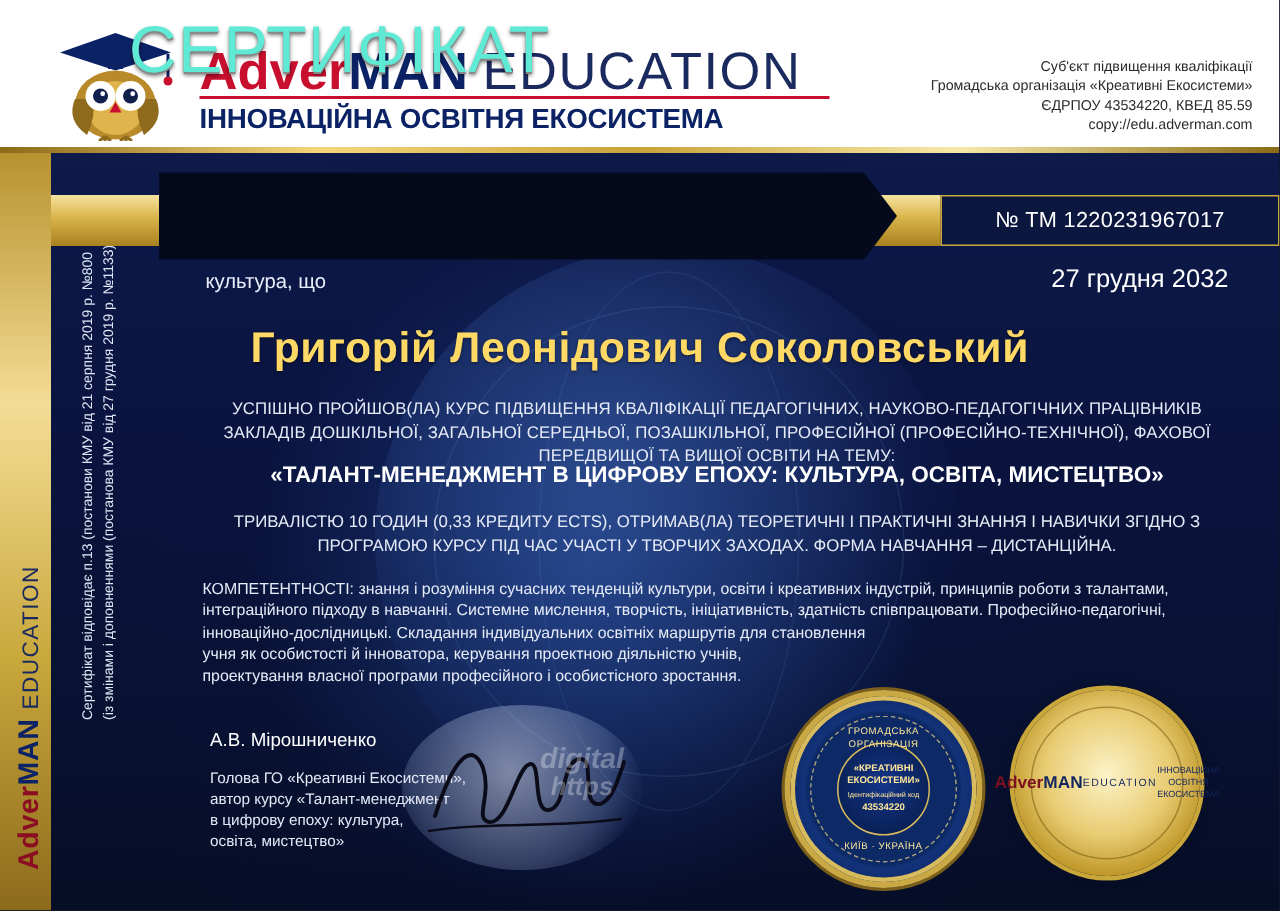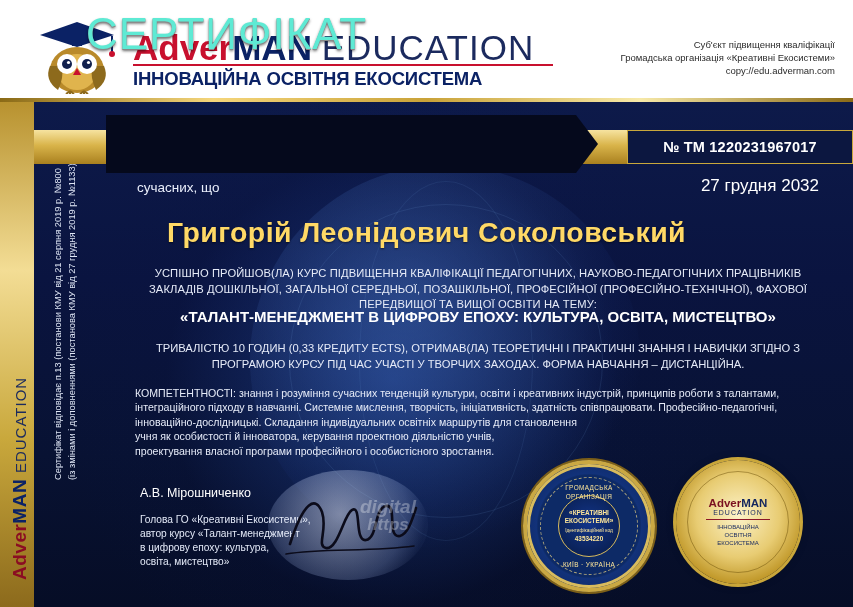--- a/index.html
+++ b/index.html
@@ -216,21 +216,21 @@
     border: 1px solid #c9a83c;
     box-sizing: border-box;
     z-index: 10;
     display: flex;
     align-items: center;
     justify-content: center;
   }
   .cert-number-box span {
     color: #ffffff;
     font-size: 14.5px;
-    font-weight: bold;
+    font-weight: normal;
     letter-spacing: 0.2px;
   }
 
   
   .certifies {
     position: absolute;
     left: 137px; top: 180px;
     color: #e9eefb;
     font-size: 13.5px;
     z-index: 8;
@@ -389,21 +389,21 @@
     left: 676px; top: 460px;
     width: 124px; height: 124px;
     background: radial-gradient(circle at 50% 45%, #fdf3c8 0%, #e8cc73 45%, #c29a2c 72%, #8e6c16 100%);
     box-shadow: 0 0 0 3px #c9a63a, 0 0 10px rgba(0,0,0,0.4);
     display: flex; align-items: center; justify-content: center;
   }
   .seal-gold-inner {
     width: 100px; height: 100px;
     border-radius: 50%;
     border: 1px solid rgba(110,82,10,0.5);
-    display: flex; flex-direction: column;
+    display: flex; flex-direction: row;
     align-items: center; justify-content: center;
     text-align: center;
   }
   .sg-l1 {
     font-size: 11.5px; font-weight: bold; color: #7a1020;
     line-height: 12px;
   }
   .sg-l1 .m { color: #14265e; }
   .sg-l2 { font-size: 7px; color: #14265e; letter-spacing: 1px; }
   .sg-rule { width: 64px; height: 1px; background: #8d1526; margin: 3px 0 3px; }
@@ -468,33 +468,34 @@
       <span class="brand-adver">Adver</span><span class="brand-man">MAN</span>
       <span class="brand-edu">EDUCATION</span>
     </div>
     <div class="brand-line2">ІННОВАЦІЙНА ОСВІТНЯ ЕКОСИСТЕМА</div>
   </div>
   <div class="brand-rule"></div>
 
   <div class="header-right">
     <div>Суб'єкт підвищення кваліфікації</div>
     <div>Громадська організація «Креативні Екосистеми»</div>
+    <div>ЄДРПОУ 43534220, КВЕД 85.59</div>
     <div>copy://edu.adverman.com</div>
   </div>
 
   <div class="title-wrap">
     <div class="title-goldbar"></div>
     <div class="title-black"></div>
     <div class="cert-number-box">
       <span>№ ТМ 1220231967017</span>
     </div>
   </div>
   <div class="title-text">СЕРТИФІКАТ</div>
 
-  <div class="certifies">сучасних, що</div>
+  <div class="certifies">культура, що</div>
   <div class="date">27 грудня 2032</div>
 
   <div class="recipient">Григорій Леонідович Соколовський</div>
 
   <div class="para p1">УСПІШНО ПРОЙШОВ(ЛА) КУРС ПІДВИЩЕННЯ КВАЛІФІКАЦІЇ ПЕДАГОГІЧНИХ, НАУКОВО-ПЕДАГОГІЧНИХ ПРАЦІВНИКІВ ЗАКЛАДІВ ДОШКІЛЬНОЇ, ЗАГАЛЬНОЇ СЕРЕДНЬОЇ, ПОЗАШКІЛЬНОЇ, ПРОФЕСІЙНОЇ (ПРОФЕСІЙНО-ТЕХНІЧНОЇ), ФАХОВОЇ ПЕРЕДВИЩОЇ ТА ВИЩОЇ ОСВІТИ НА ТЕМУ:</div>
   <div class="para p2">«ТАЛАНТ-МЕНЕДЖМЕНТ В ЦИФРОВУ ЕПОХУ: КУЛЬТУРА, ОСВІТА, МИСТЕЦТВО»</div>
   <div class="para p3">ТРИВАЛІСТЮ 10 ГОДИН (0,33 КРЕДИТУ ECTS), ОТРИМАВ(ЛА) ТЕОРЕТИЧНІ І ПРАКТИЧНІ ЗНАННЯ І НАВИЧКИ ЗГІДНО З ПРОГРАМОЮ КУРСУ ПІД ЧАС УЧАСТІ У ТВОРЧИХ ЗАХОДАХ. ФОРМА НАВЧАННЯ – ДИСТАНЦІЙНА.</div>
   <div class="para p4" style="white-space: pre-line;">КОМПЕТЕНТНОСТІ: знання і розуміння сучасних тенденцій культури, освіти і креативних індустрій, принципів роботи з талантами, інтеграційного підходу в навчанні. Системне мислення, творчість, ініціативність, здатність співпрацювати. Професійно-педагогічні, інноваційно-дослідницькі. Складання індивідуальних освітніх маршрутів для становлення
 учня як особистості й інноватора, керування проектною діяльністю учнів,
 проектування власної програми професійного і особистісного зростання.</div>

